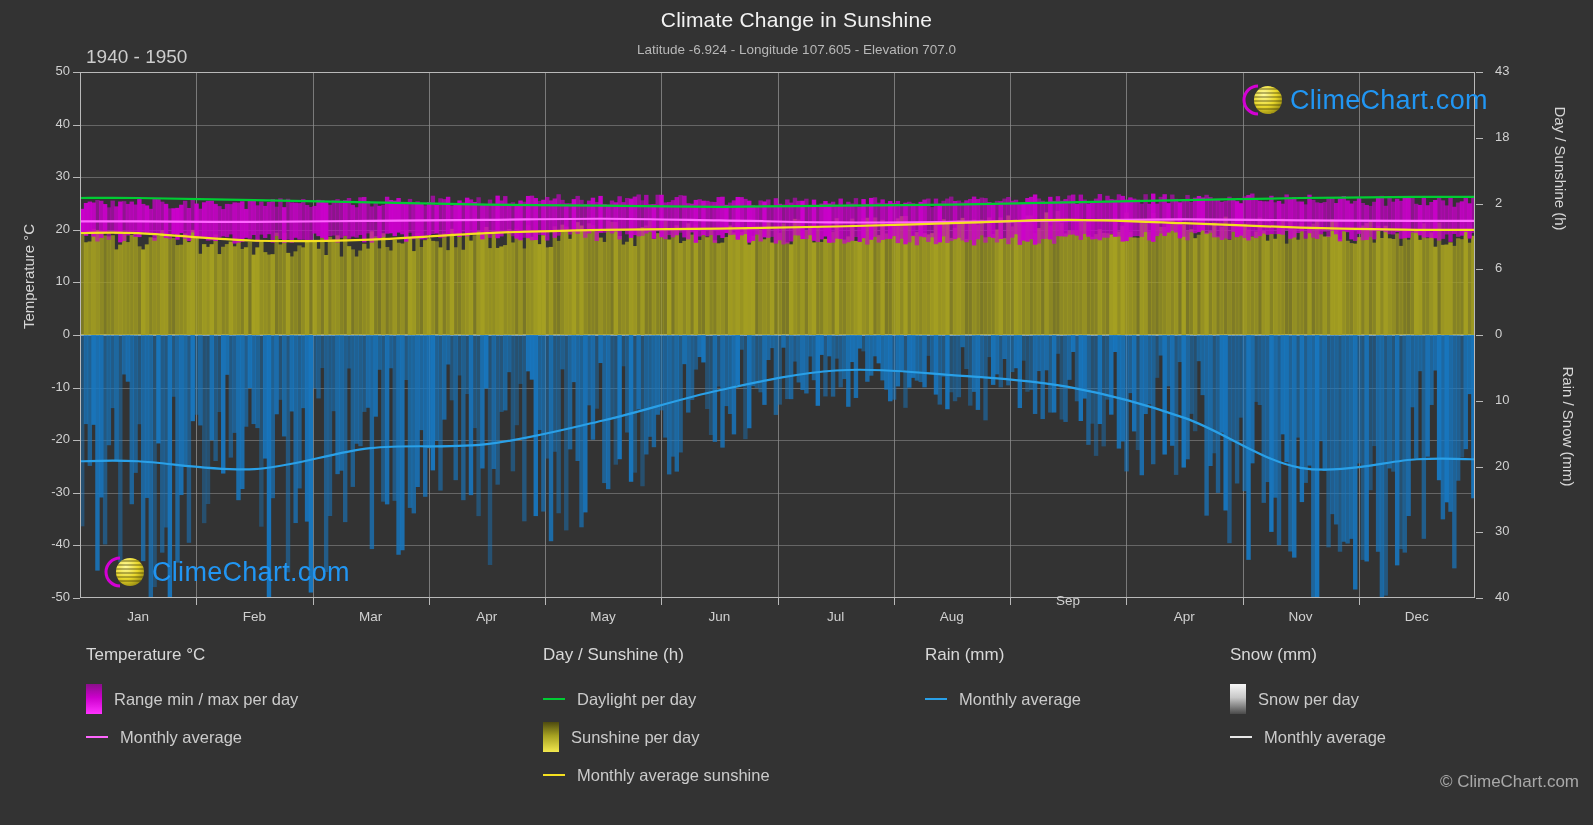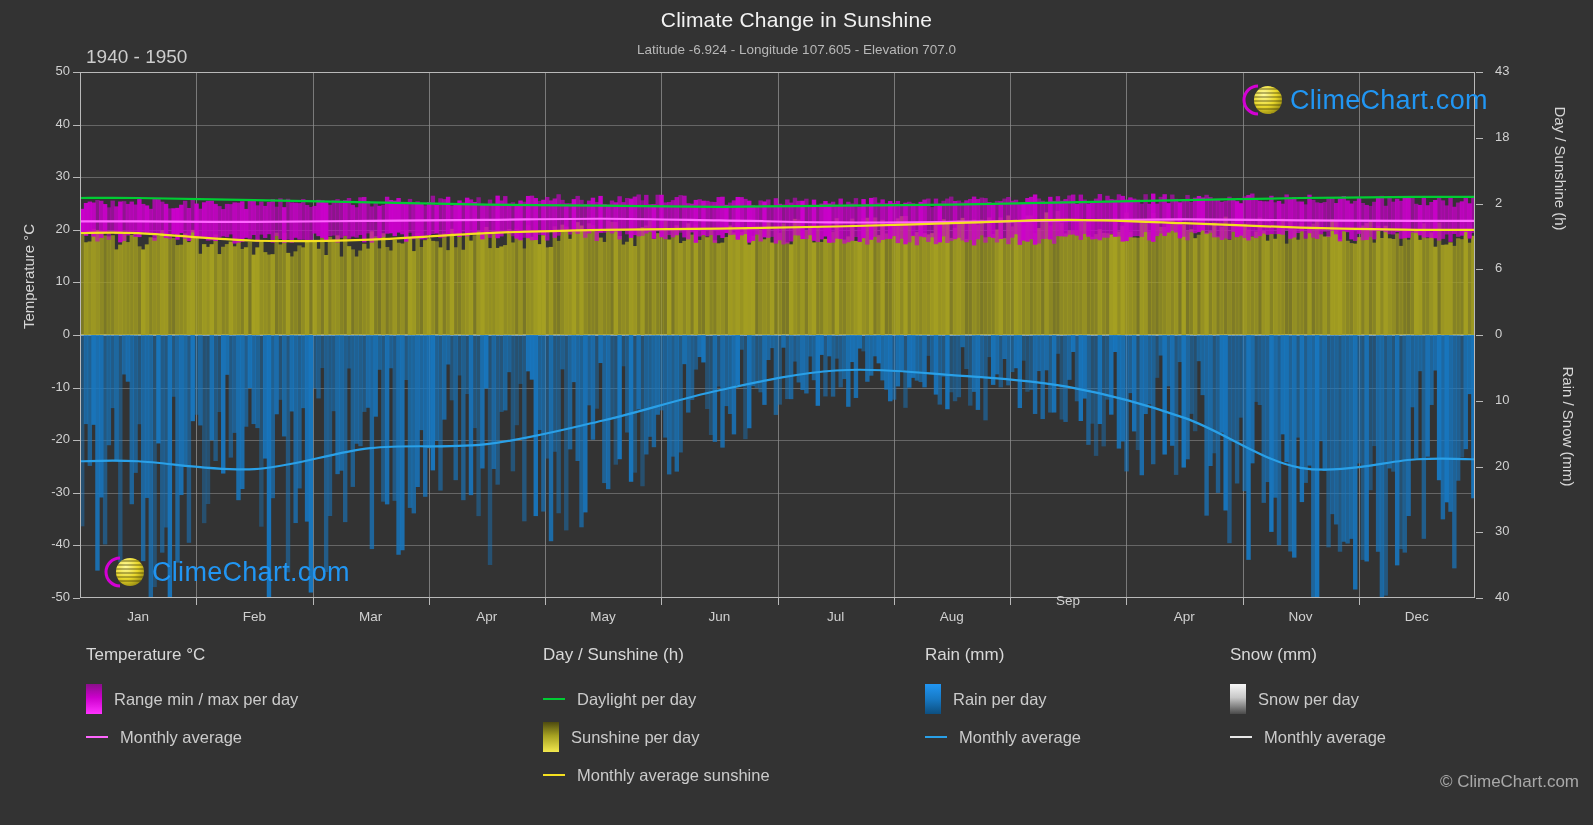--- a/index.html
+++ b/index.html
@@ -1401,24 +1401,20 @@
     </div>
     <div class="legend-row">
       <span class="swatch-line" style="background:#f5e020;"></span>
       <span class="legend-label">Monthly average sunshine</span>
     </div>
   </div>
 
   <div class="legend-col" style="left:925px;">
     <div class="legend-head">Rain (mm)</div>
     <div class="legend-row">
-      <span class="swatch-box" style="background:linear-gradient(180deg,#2196f3 0%,#1779c4 50%,#0d4f80 100%);"></span>
-      <span class="legend-label">Rain per day</span>
-    </div>
-    <div class="legend-row">
       <span class="swatch-line" style="background:#29a0e8;"></span>
       <span class="legend-label">Monthly average</span>
     </div>
   </div>
 
   <div class="legend-col" style="left:1230px;">
     <div class="legend-head">Snow (mm)</div>
     <div class="legend-row">
       <span class="swatch-box" style="background:linear-gradient(180deg,#f7f7f7 0%,#c8c8c8 45%,#4a4a4a 100%);"></span>
       <span class="legend-label">Snow per day</span>

